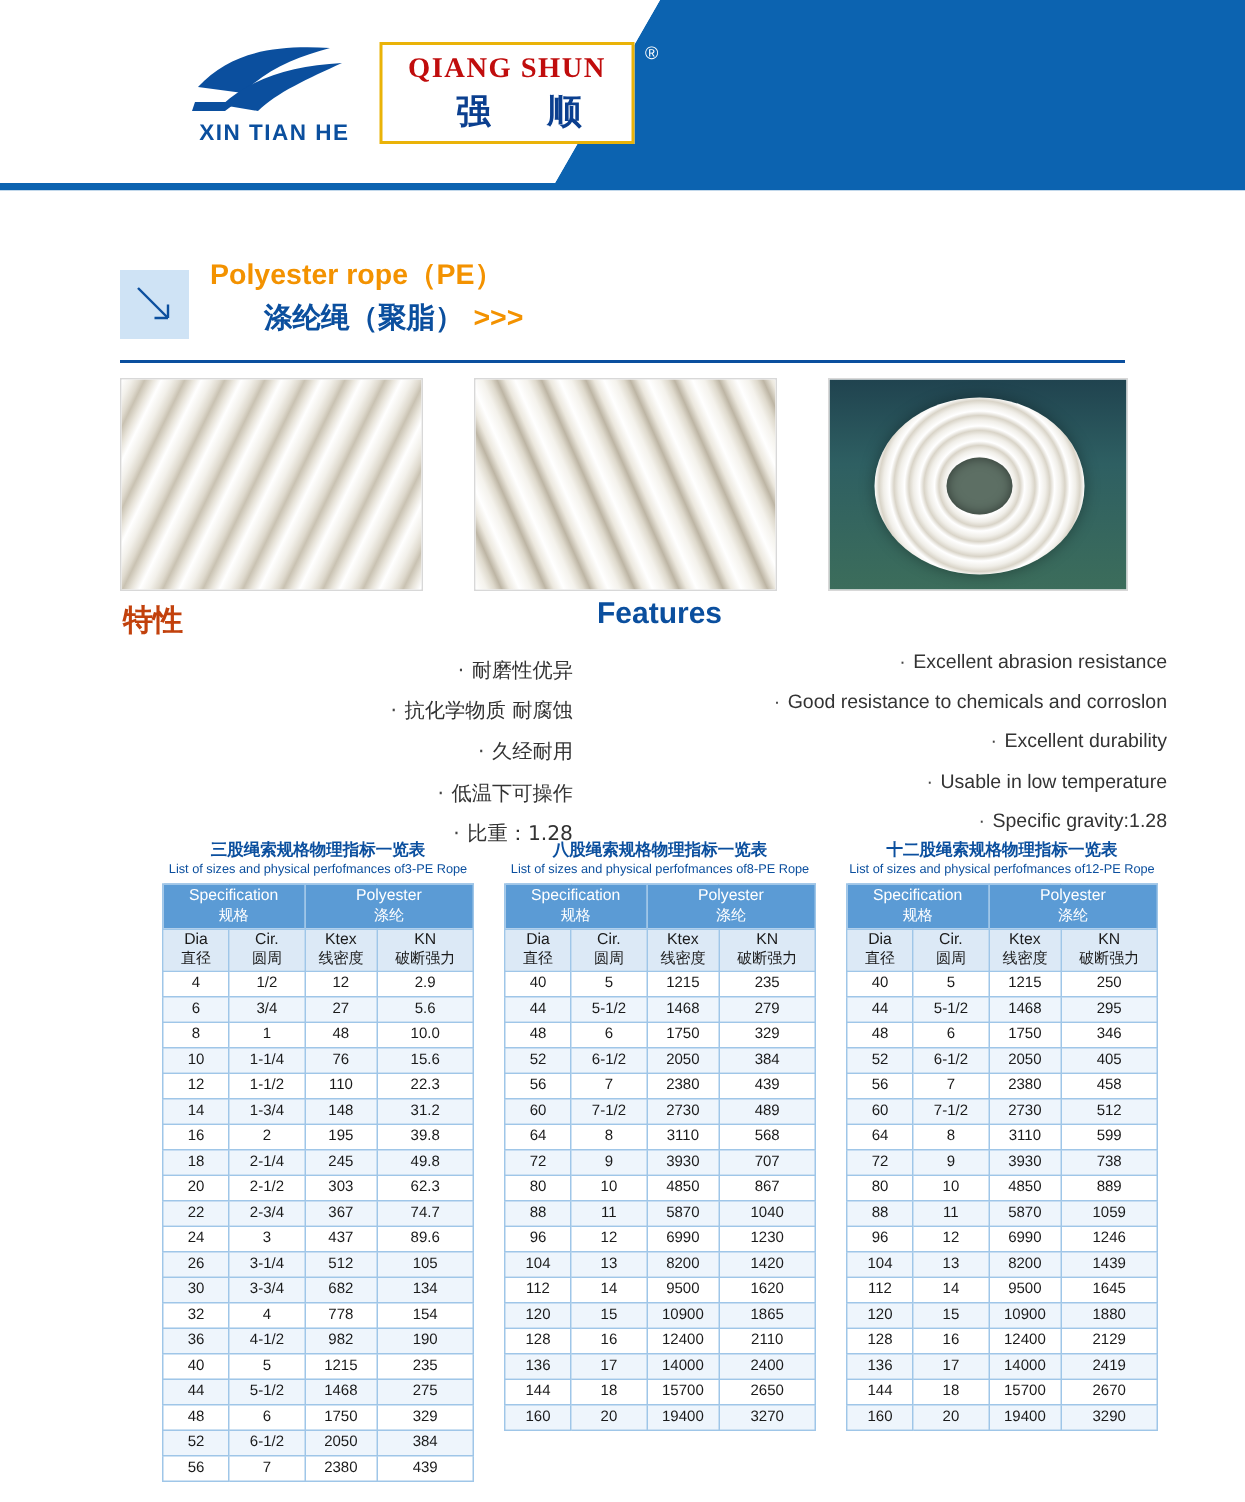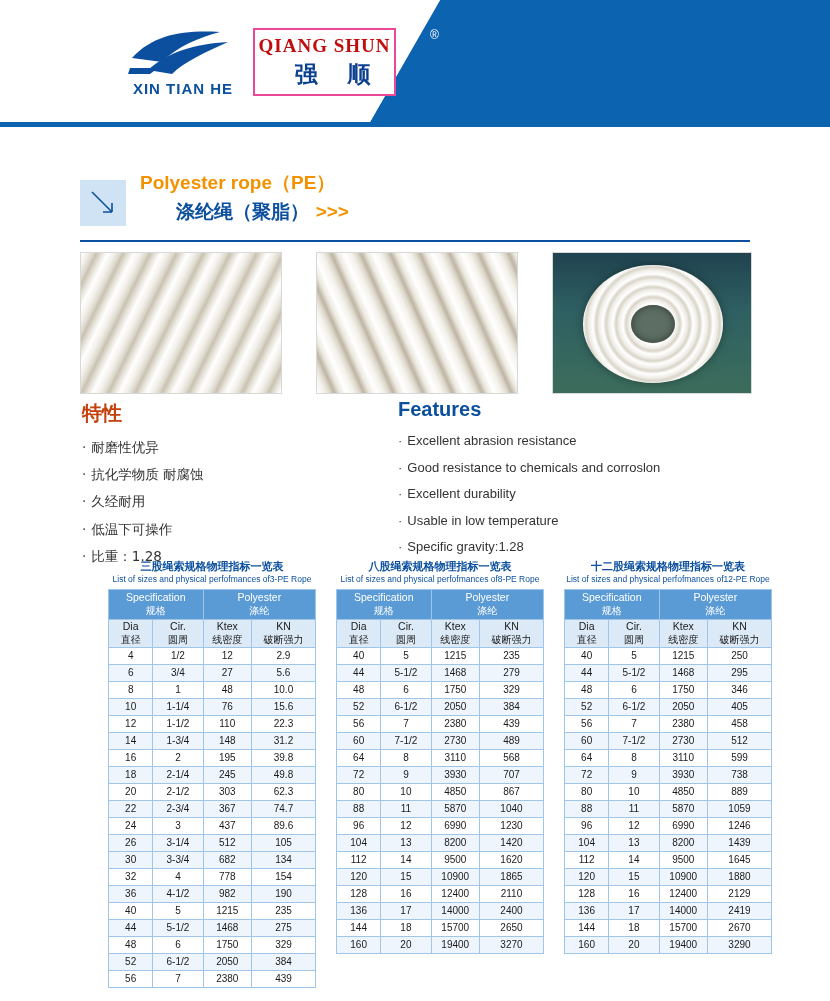--- a/index.html
+++ b/index.html
@@ -51,42 +51,42 @@
     font-family: "Liberation Sans", sans-serif;
     font-weight: bold;
     font-size: 15px;
     letter-spacing: 1px;
     color: #0b4f9e;
     margin-top: 4px;
   }
   .brand-box {
     position: absolute;
     left: 253px; top: 28px;
-    width: 143px; height: 68px;
+    width: 170px; height: 68px;
     background: #ffffff;
-    border: 2px solid #ec4899;
+    border: 2px solid #eab308;
   }
   .brand-en {
     color: #c00d0d;
     font-weight: bold;
     font-size: 19px;
     letter-spacing: 1px;
     text-align: center;
     margin-top: 5px;
     font-family: "Liberation Serif", serif;
   }
   .brand-cn {
     color: #0b3f8f;
     font-weight: bold;
     font-size: 23px;
     letter-spacing: 12px;
     text-align: center;
     margin-top: 2px;
     padding-left: 28px;
-    font-family: Liberation Serif, serif;
+    font-family: Liberation Mono, monospace;
   }
   .brand-reg {
     position: absolute;
     left: 430px; top: 28px;
     color: #ffffff;
     font-size: 12px;
   }
   .header-rule {
     position: absolute;
     left: 0; top: 122px;
@@ -210,21 +210,21 @@
     color: #c2410c;
     font-family: "DejaVu Sans", sans-serif;
     margin-bottom: 12px;
   }
   .feat-head-en {
     font-size: 20px;
     font-weight: bold;
     color: #0b4f9e;
     margin-bottom: 12px;
   }
-  .feat-list { list-style: none; margin: 0; padding: 0; }
+  .feat-list { list-style: none; margin: 0; padding: 0; text-align: right; }
   .feat-list li {
     font-size: 13px;
     color: #333;
     margin-bottom: 11px;
     line-height: 1.2;
   }
   .feat-cn .feat-list li {
     font-family: "DejaVu Sans", sans-serif;
     font-size: 13.5px;
   }

